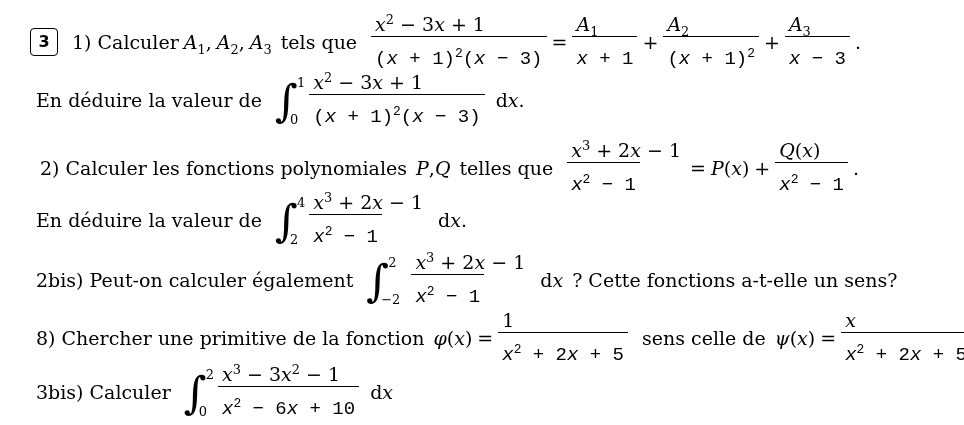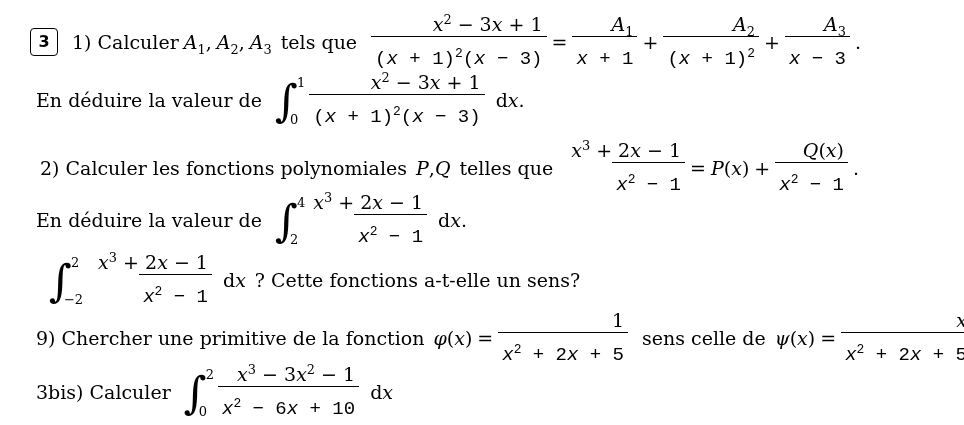--- a/index.html
+++ b/index.html
@@ -46,21 +46,21 @@
     font-size: 16px;
     line-height: 1;
     margin-right: 14px;
     flex: 0 0 auto;
   }
 
   
   .frac {
     display: inline-flex;
     flex-direction: column;
-    align-items: flex-end;
+    align-items: flex-start;
     vertical-align: middle;
     margin: 0 5px;
     line-height: 1.12;
   }
   .frac > .num { padding: 0 4px 1px 4px; }
   .frac > .den { padding: 12px 4px 0 4px; border-top: 1.3px solid #000; font-family: Liberation Mono, monospace; }
 
   
   .intg {
     display: inline-flex;
@@ -206,39 +206,40 @@
     </span>
     <span class="frac">
       <span class="num"><i class="mi">x</i><sup class="sp">3</sup> + 2<i class="mi">x</i> − 1</span>
       <span class="den"><i class="mi">x</i><sup class="sp">2</sup> − 1</span>
     </span>
     <span class="dx">d<i>x</i></span>
     <span class="txt">.</span>
   </div>
 
   <div class="lineblock l5 row">
+    <span class="txt">2bis) Peut-on calculer également</span>
     <span class="sp8"></span>
     <span class="intg">
       <span class="intsym">∫</span>
       <span class="intlims">
         <span class="up">2</span>
         <span class="lo">−2</span>
       </span>
     </span>
     <span class="frac">
       <span class="num"><i class="mi">x</i><sup class="sp">3</sup> + 2<i class="mi">x</i> − 1</span>
       <span class="den"><i class="mi">x</i><sup class="sp">2</sup> − 1</span>
     </span>
     <span class="dx">d<i>x</i></span>
     <span class="sp8"></span>
     <span class="txt">? Cette fonctions a-t-elle un sens?</span>
   </div>
 
   <div class="lineblock l6 row">
-    <span class="txt">9) Chercher une primitive de la fonction</span>
+    <span class="txt">8) Chercher une primitive de la fonction</span>
     <span class="sp8"></span>
     <span><i class="mi">φ</i>(<i class="mi">x</i>)</span>
     <span class="sp4"></span>
     <span class="mo">=</span>
     <span class="frac">
       <span class="num">1</span>
       <span class="den"><i class="mi">x</i><sup class="sp">2</sup> + 2<i class="mi">x</i> + 5</span>
     </span>
     <span class="sp8"></span>
     <span class="txt">sens celle de</span>

